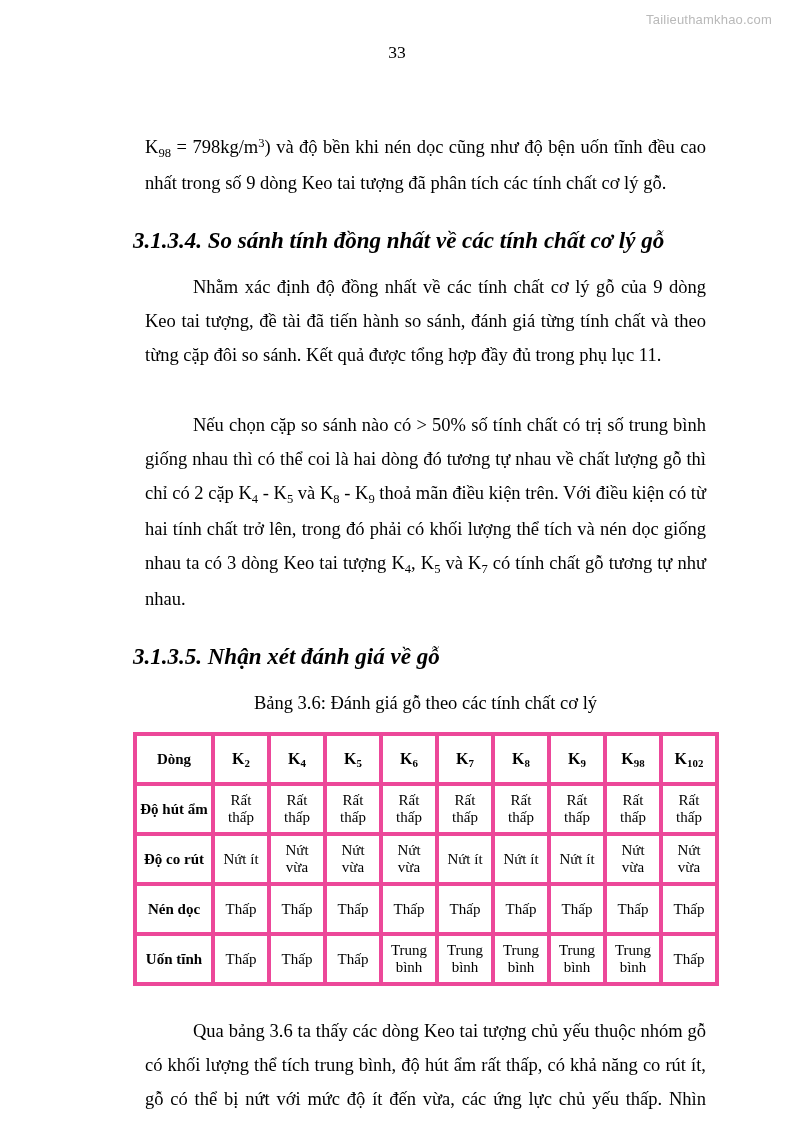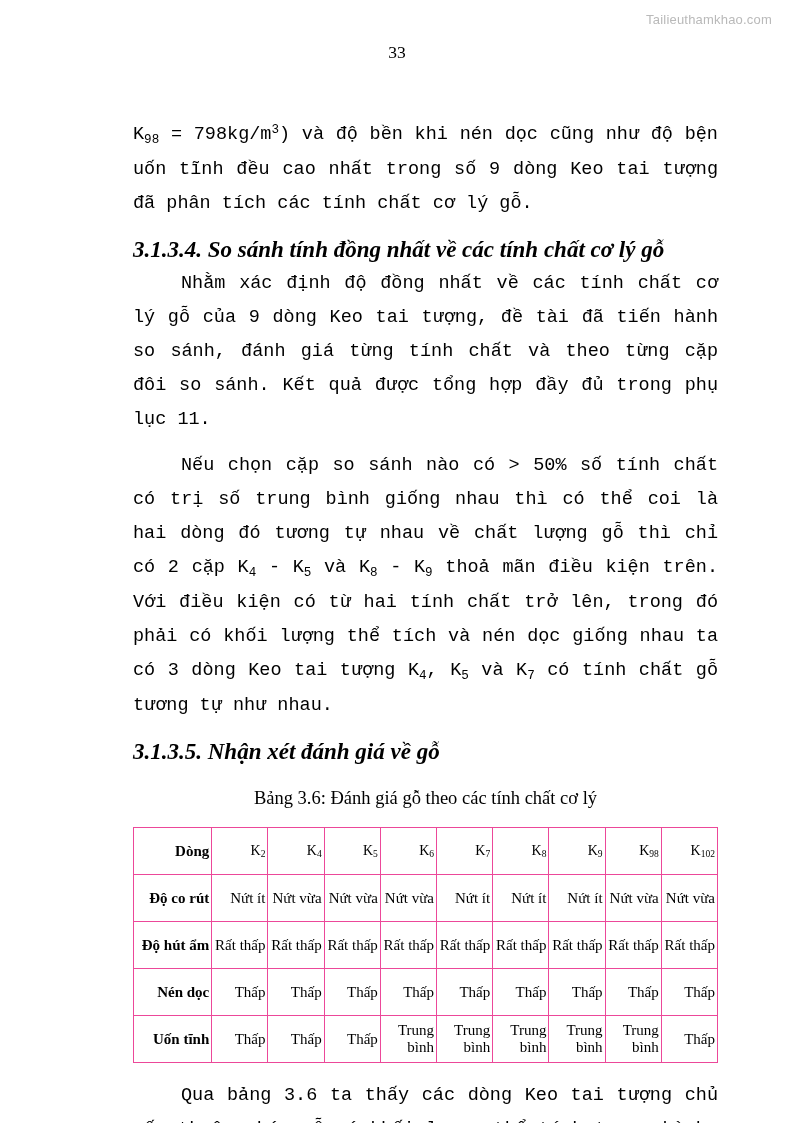--- a/index.html
+++ b/index.html
@@ -47,27 +47,26 @@
 
   
   .content {
     position: absolute;
     left: 133px;
     top: 118px;
     width: 585px;
   }
 
   p.body-text {
-    margin: 0;
+    margin: 12px;
     font-size: 18.5px;
     line-height: 34px;
     text-align: justify;
     text-justify: inter-word;
     hyphens: none;
-    font-family: Liberation Mono, monospace;
   }
   p.indent {
     text-indent: 48px;
   }
 
   h3.section-heading {
     margin: 0;
     font-size: 23px;
     font-weight: bold;
     font-style: italic;
@@ -87,36 +86,36 @@
 
   
   table.assessment-table {
     border-collapse: collapse;
     width: 585px;
     table-layout: fixed;
     margin: 8px 0 0 0;
   }
   table.assessment-table td,
   table.assessment-table th {
-    border: 1px solid #ec4899;
-    text-align: right;
+    border: 4px solid #ec4899;
+    text-align: center;
     vertical-align: middle;
     font-size: 15px;
     line-height: 17px;
     padding: 4px 2px;
     font-weight: normal;
   }
   table.assessment-table th.row-head,
   table.assessment-table td.row-head {
     font-weight: bold;
     font-size: 15px;
   }
   table.assessment-table th {
-    font-weight: normal;
-    font-size: 14px;
+    font-weight: bold;
+    font-size: 16px;
   }
   table.assessment-table tr.header-row th {
     height: 38px;
   }
   table.assessment-table tr.data-row td {
     height: 38px;
   }
   .col-label { width: 78px; }
   .col-data  { width: 56px; }
 
@@ -184,42 +183,42 @@
           <th><span>K</span><sub>6</sub></th>
           <th><span>K</span><sub>7</sub></th>
           <th><span>K</span><sub>8</sub></th>
           <th><span>K</span><sub>9</sub></th>
           <th><span>K</span><sub>98</sub></th>
           <th><span>K</span><sub>102</sub></th>
         </tr>
       </thead>
       <tbody>
         <tr class="data-row">
+          <td class="row-head">Độ hút ẩm</td>
+          <td>Rất thấp</td>
+          <td>Rất thấp</td>
+          <td>Rất thấp</td>
+          <td>Rất thấp</td>
+          <td>Rất thấp</td>
+          <td>Rất thấp</td>
+          <td>Rất thấp</td>
+          <td>Rất thấp</td>
+          <td>Rất thấp</td>
+        </tr>
+        <tr class="data-row">
           <td class="row-head">Độ co rút</td>
           <td>Nứt ít</td>
           <td>Nứt vừa</td>
           <td>Nứt vừa</td>
           <td>Nứt vừa</td>
           <td>Nứt ít</td>
           <td>Nứt ít</td>
           <td>Nứt ít</td>
           <td>Nứt vừa</td>
           <td>Nứt vừa</td>
-        </tr>
-        <tr class="data-row">
-          <td class="row-head">Độ hút ẩm</td>
-          <td>Rất thấp</td>
-          <td>Rất thấp</td>
-          <td>Rất thấp</td>
-          <td>Rất thấp</td>
-          <td>Rất thấp</td>
-          <td>Rất thấp</td>
-          <td>Rất thấp</td>
-          <td>Rất thấp</td>
-          <td>Rất thấp</td>
         </tr>
         <tr class="data-row">
           <td class="row-head">Nén dọc</td>
           <td>Thấp</td>
           <td>Thấp</td>
           <td>Thấp</td>
           <td>Thấp</td>
           <td>Thấp</td>
           <td>Thấp</td>
           <td>Thấp</td>

